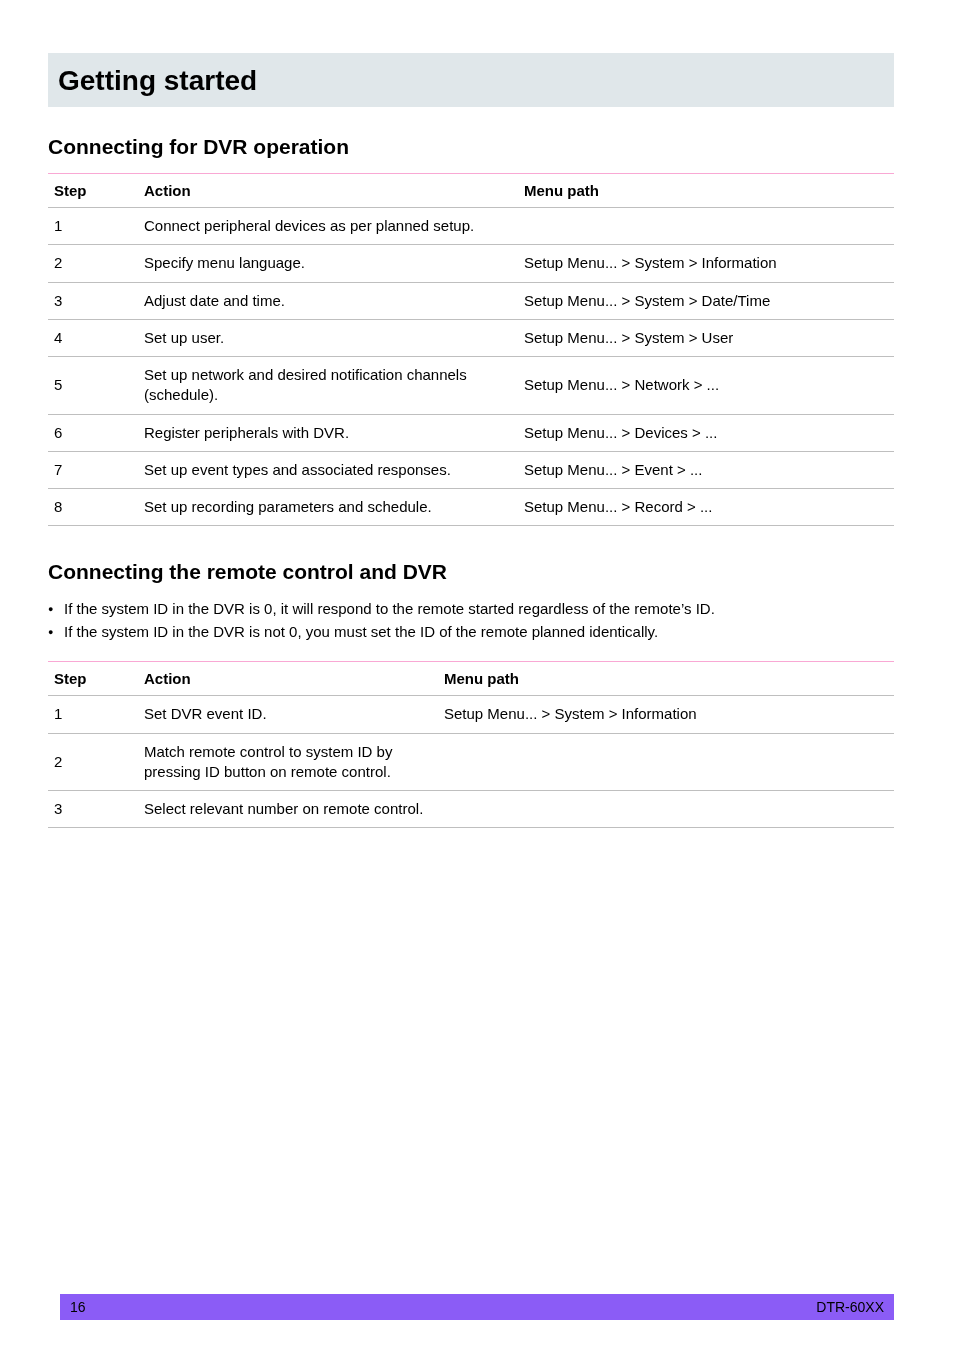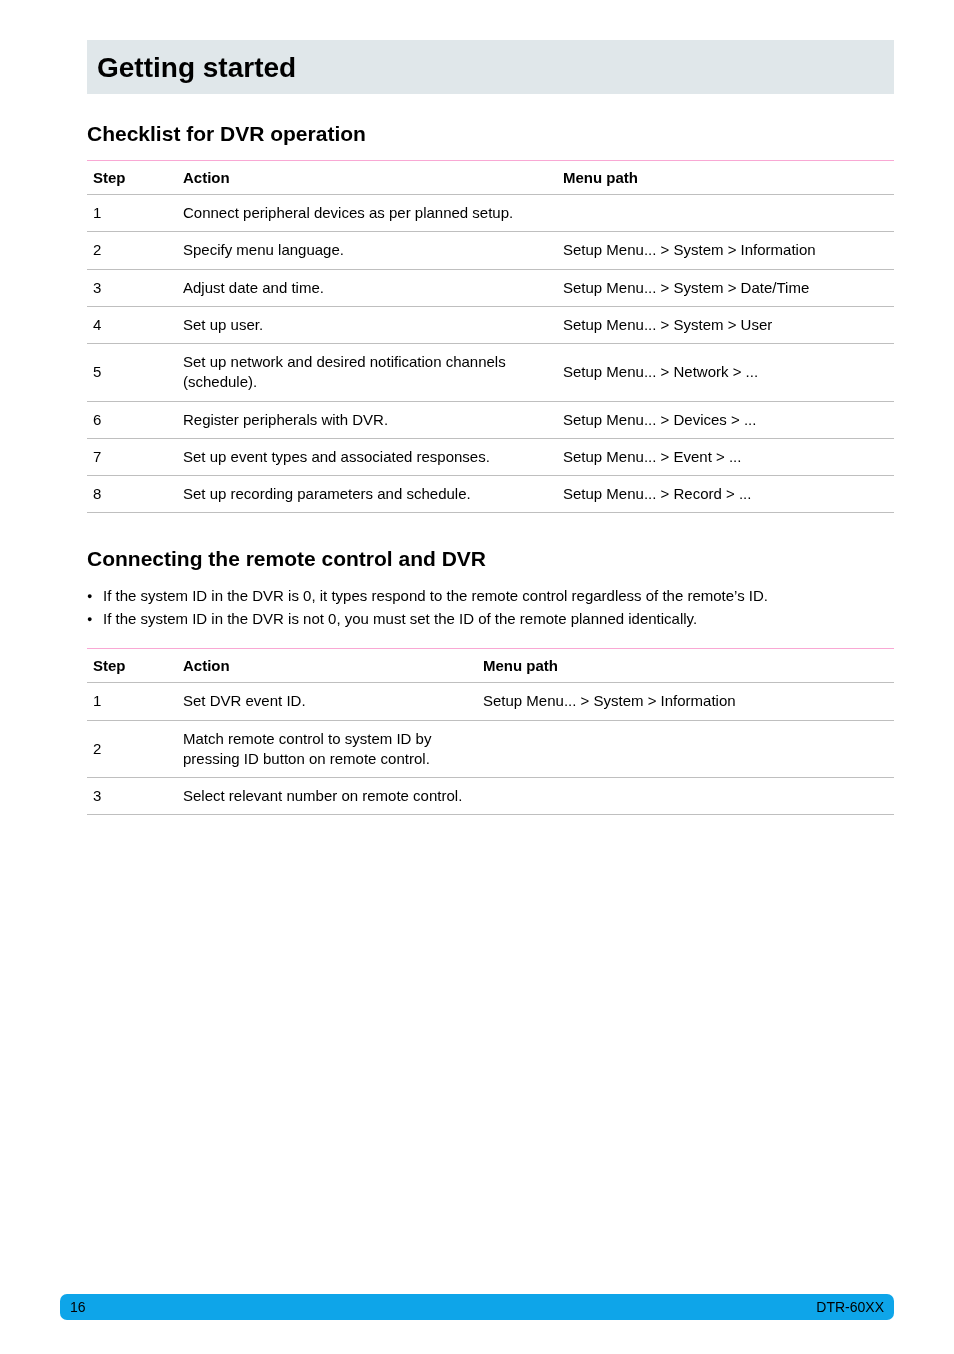--- a/index.html
+++ b/index.html
@@ -4,21 +4,22 @@
 <style>
   * { box-sizing: border-box; margin: 0; padding: 0; }
   html, body { width: 954px; height: 1354px; }
   body {
     font-family: Arial, Helvetica, sans-serif;
     color: #000;
     background: #fff;
     position: relative;
   }
   .page {
-    padding: 40px 60px 0 87px;
+    padding: 40px 60px 0 48px;
+    margin-top: 13px;
   }
   .title-bar {
     background: #e0e7ea;
     padding: 12px 10px 10px 10px;
     margin-bottom: 28px;
   }
   .title-bar h1 {
     font-size: 28px;
     font-weight: bold;
   }
@@ -74,40 +75,39 @@
     top: 5px;
   }
   .footer {
     position: absolute;
     left: 0;
     bottom: 34px;
     width: 100%;
     padding: 0 60px;
   }
   .footer-bar {
-    background: #0ea5e9;
+    background: #8b5cf6;
     height: 26px;
     display: flex;
     align-items: center;
     justify-content: space-between;
     padding: 0 10px;
     font-size: 14px;
-    border-radius: 7px;
   }
 </style>
 </head>
 <body>
 
 <div class="page">
 
   <div class="title-bar">
     <h1>Getting started</h1>
   </div>
 
-  <h2 class="section">Checklist for DVR operation</h2>
+  <h2 class="section">Connecting for DVR operation</h2>
 
   <table class="data">
     <thead>
       <tr>
         <th class="col-step">Step</th>
         <th class="col-action-1">Action</th>
         <th>Menu path</th>
       </tr>
     </thead>
     <tbody>
@@ -151,21 +151,21 @@
         <td>Set up recording parameters and schedule.</td>
         <td>Setup Menu... &gt; Record &gt; ...</td>
       </tr>
     </tbody>
   </table>
 
   <h2 class="section">Connecting the remote control and DVR</h2>
 
 
   <ul class="bullets">
-    <li>If the system ID in the DVR is 0, it types respond to the remote control regardless of the remote’s ID.</li>
+    <li>If the system ID in the DVR is 0, it will respond to the remote started regardless of the remote’s ID.</li>
     <li>If the system ID in the DVR is not 0, you must set the ID of the remote planned identically.</li>
   </ul>
 
   <table class="data">
     <thead>
       <tr>
         <th class="col-step">Step</th>
         <th class="col-action-2">Action</th>
         <th>Menu path</th>
       </tr>

